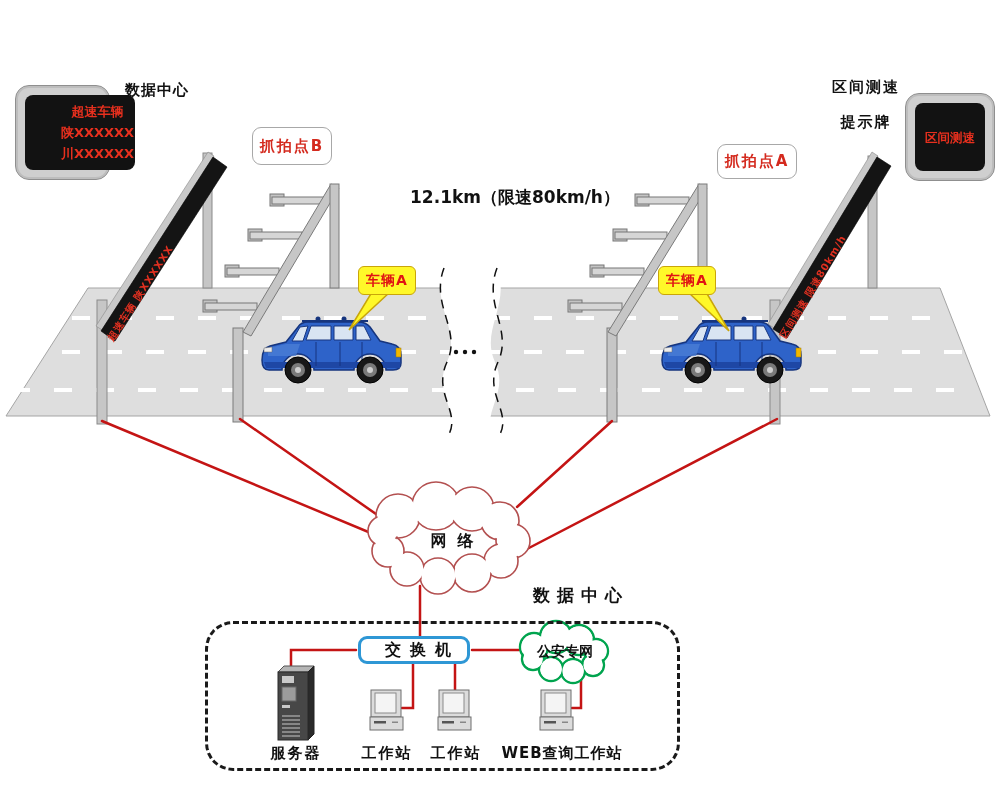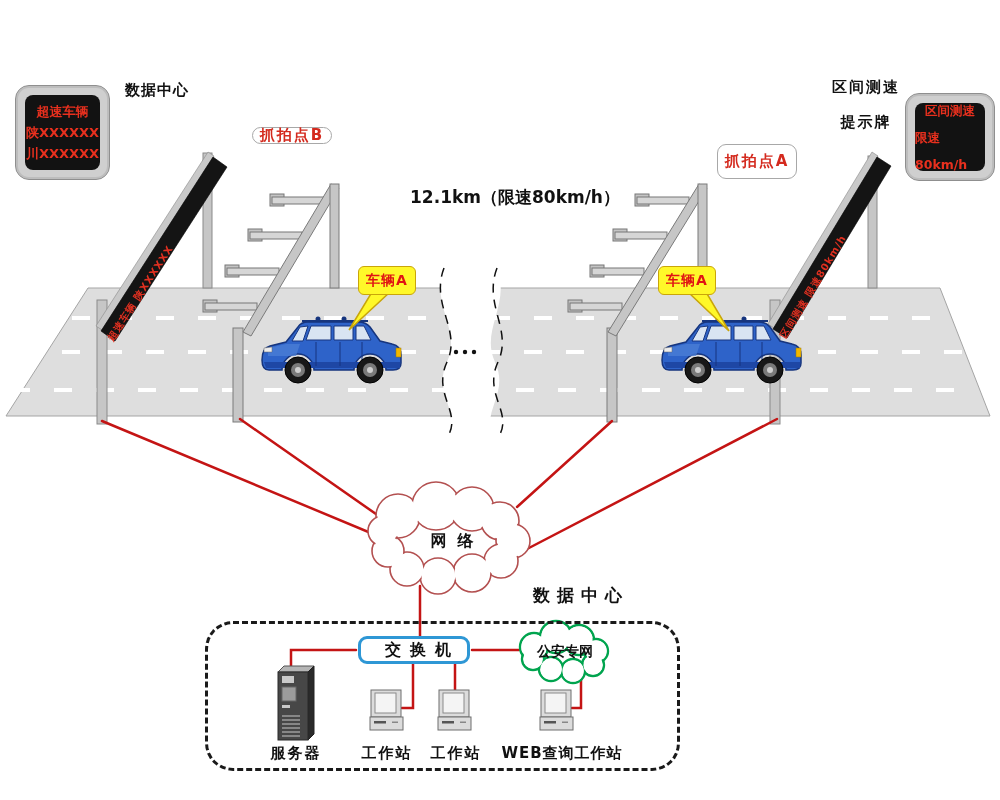--- a/index.html
+++ b/index.html
@@ -206,41 +206,40 @@
     <use href="#ws" transform="translate(541,690)"></use>
 
     <use href="#suv" transform="translate(256,310)"></use>
     <use href="#suv" transform="translate(656,310)"></use>
 
     <polygon points="372,292 390,292 349,330" fill="#FFF829" stroke="#C9A50A" stroke-width="1.5"></polygon>
     <polygon points="688,292 706,292 729,331" fill="#FFF829" stroke="#C9A50A" stroke-width="1.5"></polygon>
   </svg>
 
   <div class="ov led-panel" style="left:15px;top:85px;width:95px;height:95px;">
-    <div class="led-screen" style="font-size:13px;line-height:21px;">
+    <div class="led-screen" style="font-size:13px;line-height:21px;padding-left:35px;">
       <span>超速车辆</span>
       <span>陕XXXXXX</span>
       <span>川XXXXXX</span>
     </div>
   </div>
   <div class="ov lbl" style="left:125px;top:81px;font-size:15px;letter-spacing:1px;">数据中心</div>
 
-  <div class="ov tag" style="left:252px;top:127px;width:80px;height:17px;">抓拍点B</div>
+  <div class="ov tag" style="left:252px;top:127px;width:80px;height:38px;">抓拍点B</div>
   <div class="ov tag" style="left:717px;top:144px;width:80px;height:35px;">抓拍点A</div>
 
   <div class="ov lbl" style="left:866px;top:78px;font-size:15px;letter-spacing:2px;">
     <div class="center-x" style="position:relative;left:0;text-align:center;">
       <div>区间测速</div>
       <div style="margin-top:16px;">提示牌</div>
     </div>
   </div>
   <div class="ov led-panel" style="left:905px;top:93px;width:90px;height:88px;">
     <div class="led-screen" style="font-size:12.5px;line-height:27px;">
       <span>区间测速</span>
-      <span>限速80km/h</span>
     </div>
   </div>
 
   <div class="ov lbl center-x" style="left:515px;top:186px;font-size:17px;white-space:nowrap;">12.1km（限速80km/h）</div>
 
   <div class="ov board-text" style="left:116px;top:330px;transform:rotate(-57deg);">超速车辆 陕XXXXXX</div>
   <div class="ov board-text" style="left:789px;top:327px;transform:rotate(-59deg);">区间测速 限速80km/h</div>
 
   <div class="ov bubble" style="left:358px;top:266px;width:58px;height:29px;">车辆A</div>
   <div class="ov bubble" style="left:658px;top:266px;width:58px;height:29px;">车辆A</div>

